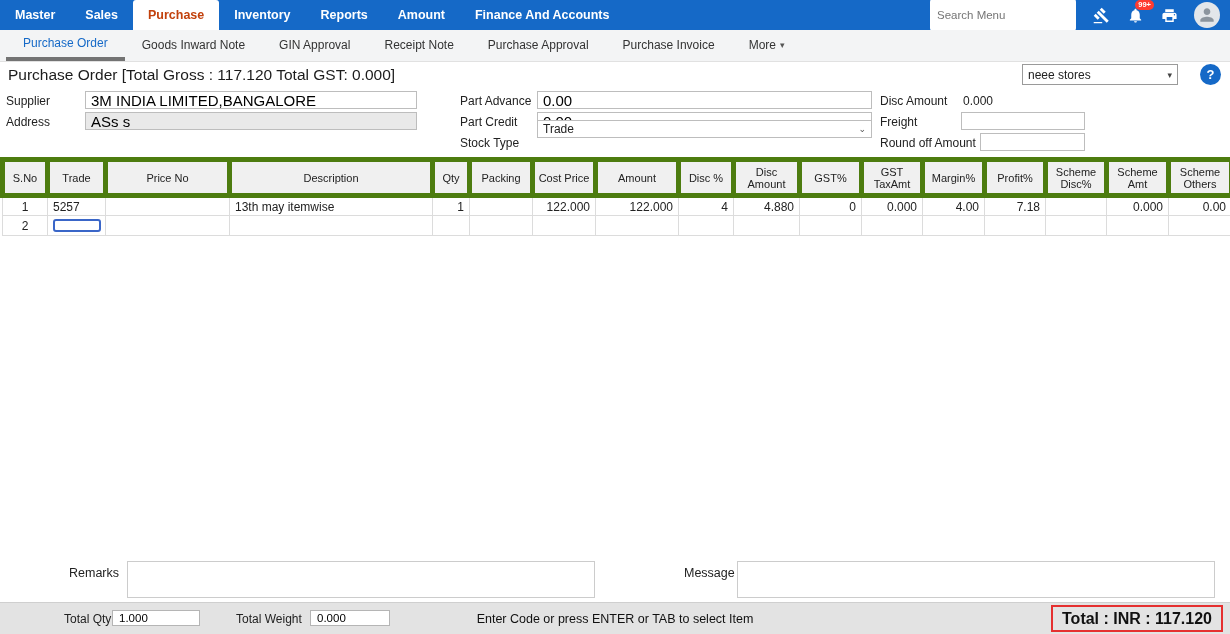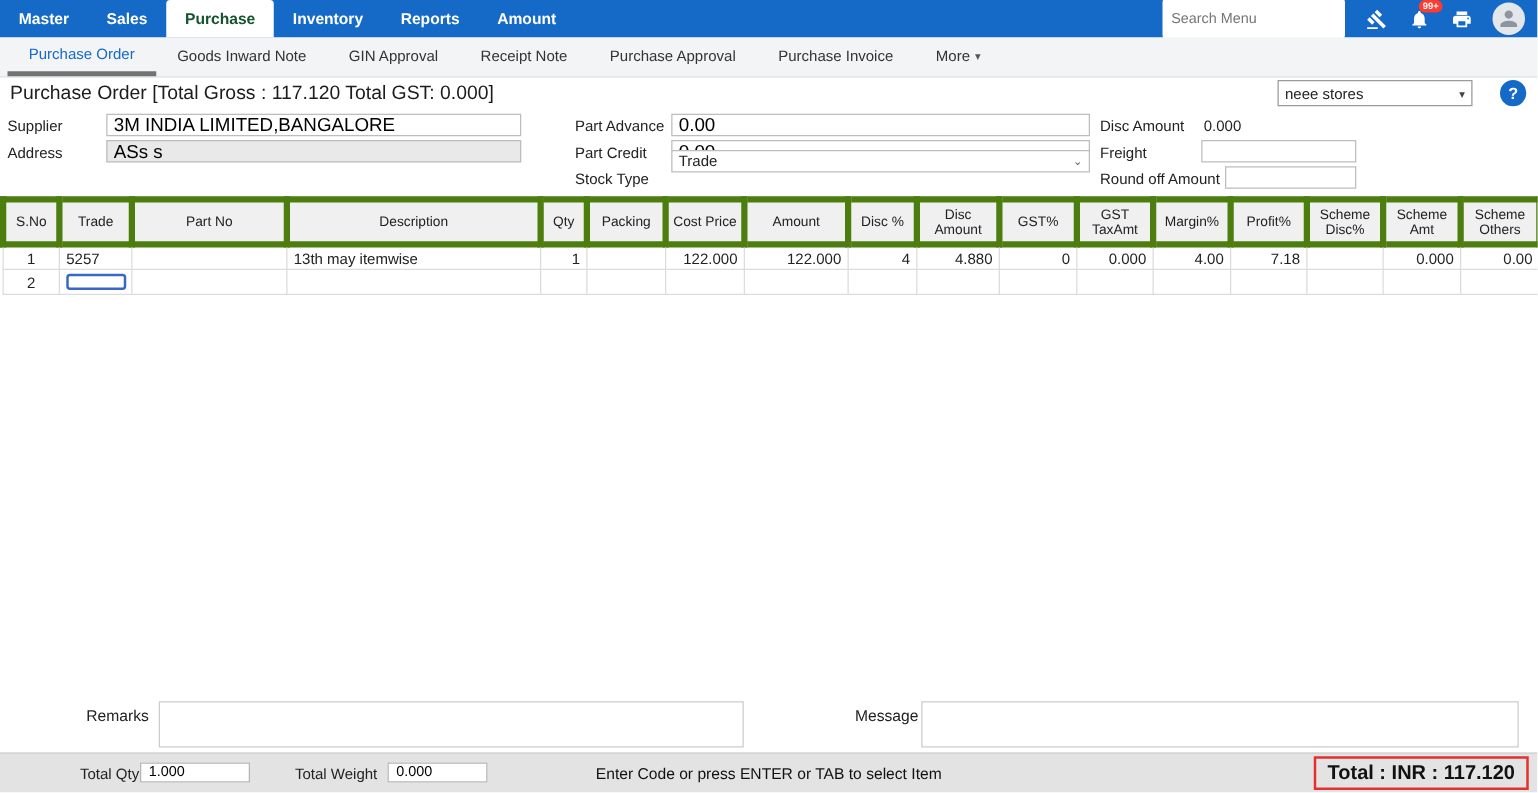--- a/index.html
+++ b/index.html
@@ -14,21 +14,21 @@
 
   
   .topnav {
     position: absolute; top:0; left:0; right:0; height:30px;
     background:#1569c7; display:flex; align-items:center;
   }
   .nav-item {
     color:#fff; font-size:12.5px; font-weight:bold;
     padding:0 15px; height:30px; line-height:30px; cursor:pointer; white-space:nowrap;
   }
-  .nav-item.active { background:#fff; color:#14532d; border-radius:3px 3px 0 0; }
+  .nav-item.active { background:#fff; color:#c2410c; border-radius:3px 3px 0 0; }
   .nav-right { margin-left:auto; display:flex; align-items:center; gap:16px; padding-right:10px; }
   .search-box {
     width:146px; height:20px; border:none; border-radius:3px;
     font-size:11.5px; padding:16px 7px; font-family:"Liberation Sans",sans-serif;
   }
   .icon-btn { width:18px; height:18px; display:flex; align-items:center; justify-content:center; cursor:pointer; position:relative; }
   .icon-btn svg { width:17px; height:17px; fill:#fff; }
   .badge {
     position:absolute; top:-6px; right:-10px;
     background:#ff3b30; color:#fff; font-size:7.5px; font-weight:bold;
@@ -127,20 +127,21 @@
 </head>
 <body>
 
 <div class="topnav">
   <div class="nav-item">Master</div>
   <div class="nav-item">Sales</div>
   <div class="nav-item active">Purchase</div>
   <div class="nav-item">Inventory</div>
   <div class="nav-item">Reports</div>
   <div class="nav-item">Amount</div>
+  <div class="nav-item">Finance And Accounts</div>
 
   <div class="nav-right">
     <input class="search-box" type="text" placeholder="Search Menu" style="">
     <div class="icon-btn">
       <svg viewBox="0 0 24 24">
           <path d="M1 21h12v2H1v-2zM5.245 8.07l2.83-2.83 14.14 14.14-2.83 2.83L5.245 8.07zM12.31 1l5.66 5.66-2.83 2.83-5.66-5.66L12.31 1zM3.83 9.48l5.66 5.66-2.83 2.83L1 12.31l2.83-2.83z"></path>
         </svg>
     </div>
     <div class="icon-btn">
       <svg viewBox="0 0 24 24">
@@ -225,21 +226,21 @@
         <col style="width: 62px;">
         <col style="width: 61px;">
         <col style="width: 61px;">
         <col style="width: 62px;">
         <col style="width: 63px;">
       </colgroup>
     <thead>
         <tr id="grid-head">
           <th>S.No</th>
           <th>Trade</th>
-          <th>Part No</th>
+          <th>Price No</th>
           <th>Description</th>
           <th>Qty</th>
           <th>Packing</th>
           <th>Cost Price</th>
           <th>Amount</th>
           <th>Disc %</th>
           <th>Disc Amount</th>
           <th>GST%</th>
           <th>GST TaxAmt</th>
           <th>Margin%</th>

